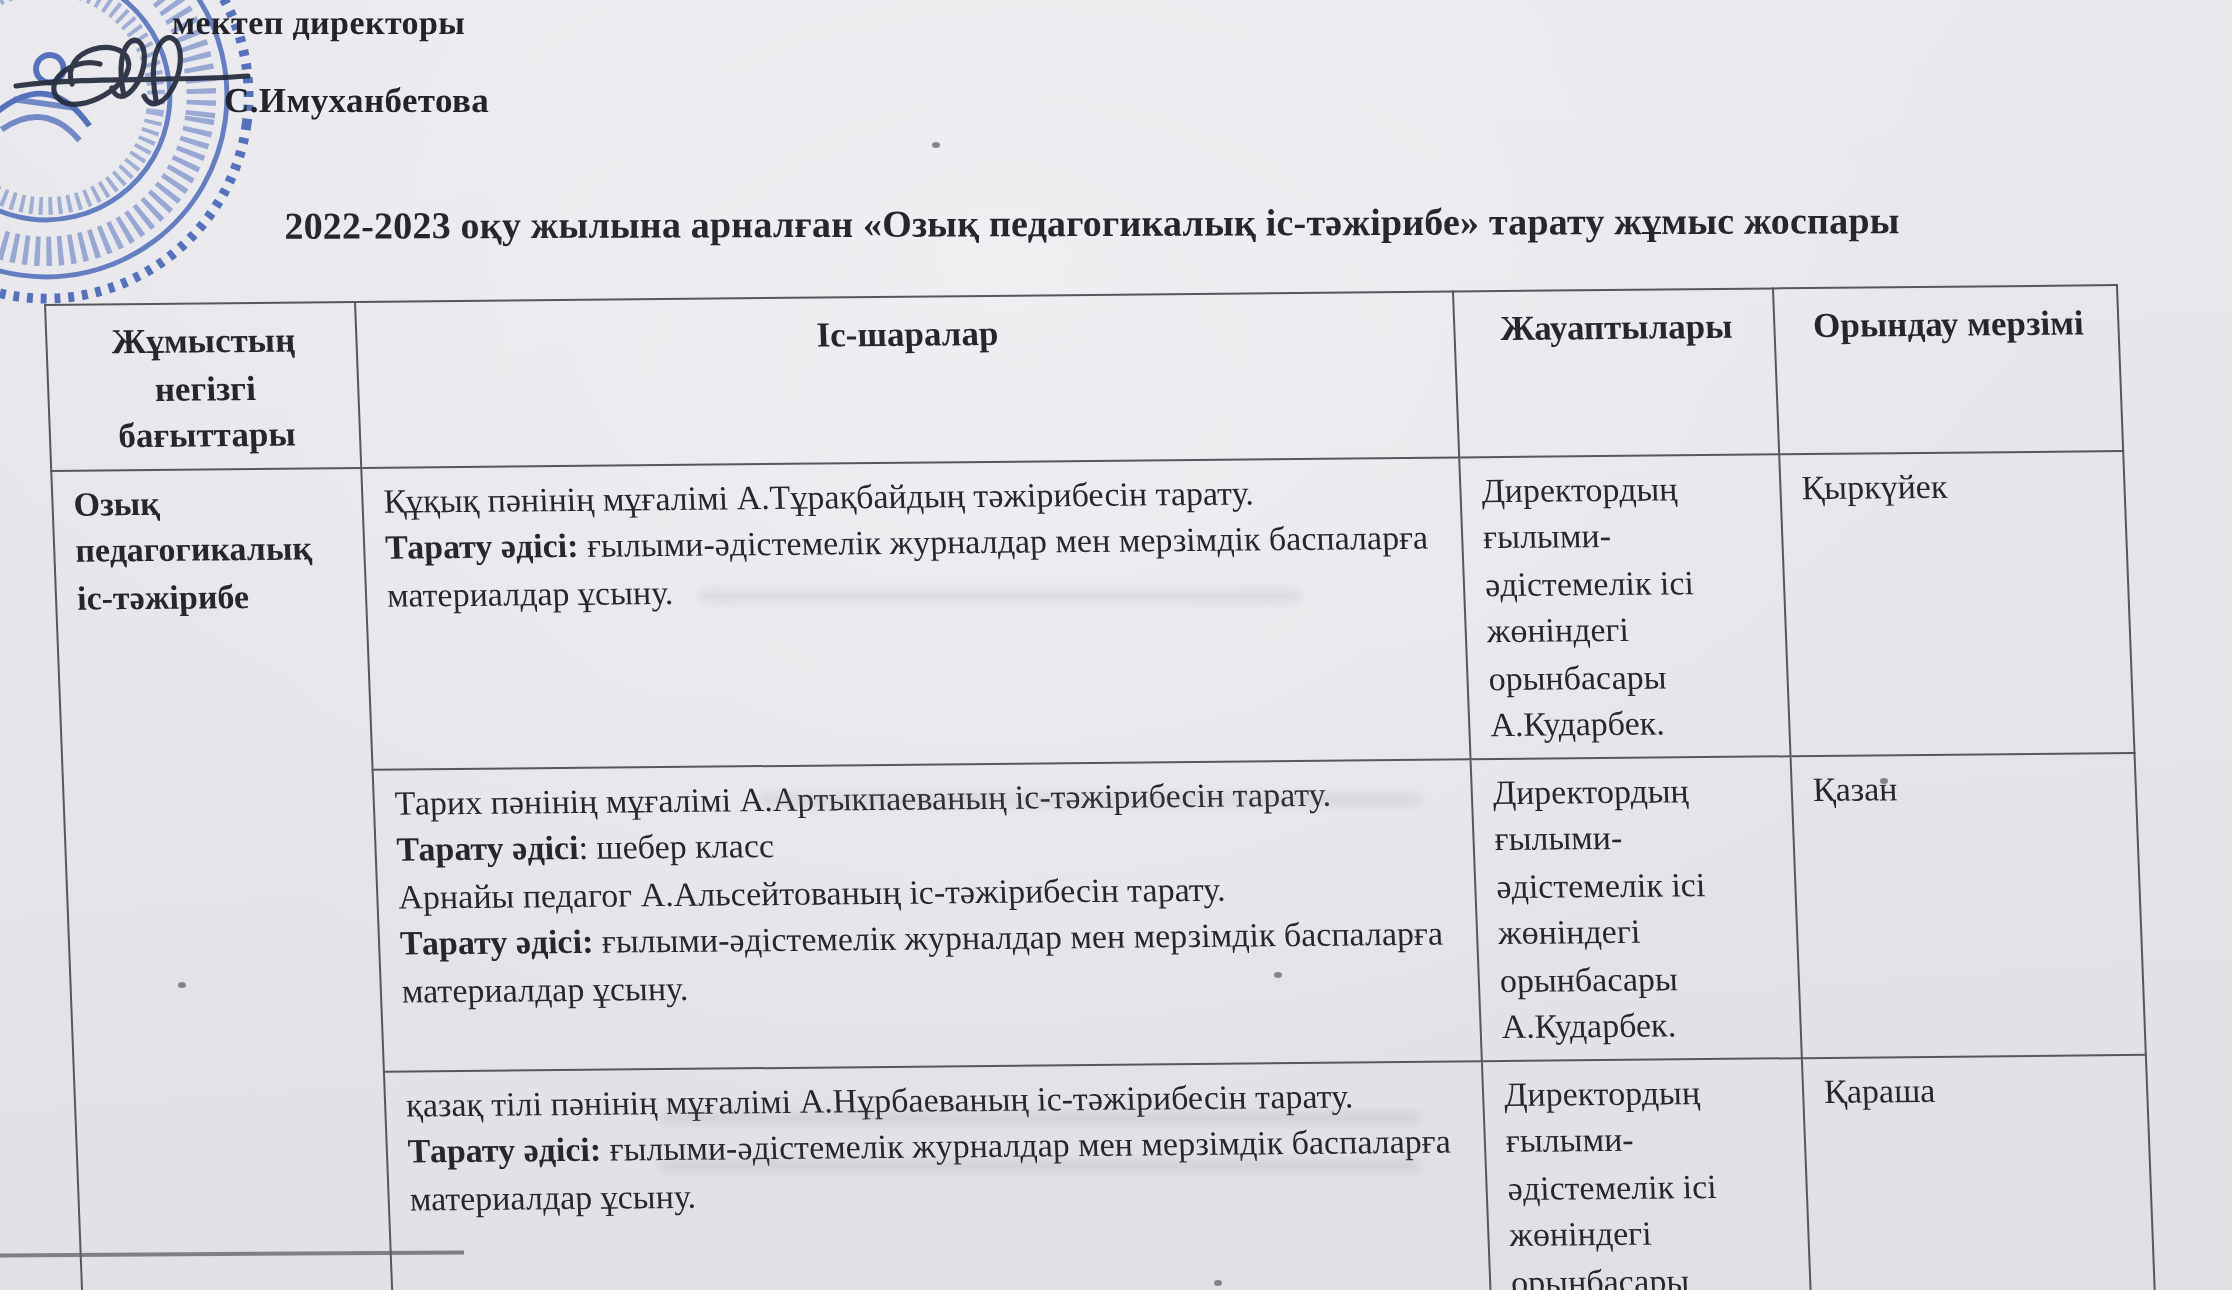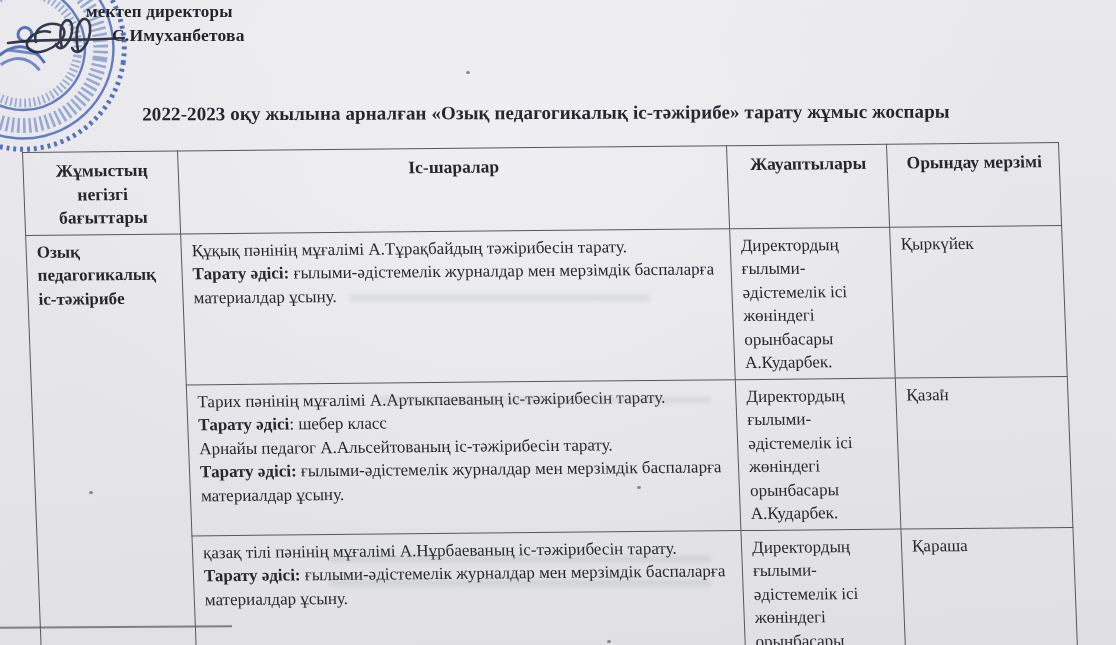--- a/index.html
+++ b/index.html
@@ -12,21 +12,21 @@
     position:absolute;inset:0;
     background:
       radial-gradient(ellipse at 45% 20%, #efeff2 0%, rgba(239,239,242,0) 60%),
       linear-gradient(176deg,#eaeaee 0%, #e5e5e9 55%, #dfdfe4 100%);
   }
   .doc-header-role{
     position:absolute;left:86px;top:2px;
     font-size:17px;font-weight:bold;color:#23232b;letter-spacing:.2px;
   }
   .doc-header-name{
-    position:absolute;left:112px;top:25px;
+    position:absolute;left:112px;top:40px;
     font-size:17.5px;font-weight:bold;color:#23232b;letter-spacing:.2px;
   }
   .doc-title{
     position:absolute;top:102px;left:0;width:100%;
     text-align:center;font-size:19px;font-weight:bold;color:#26262e;
     transform:translateX(-12px) rotate(-0.2deg);
     letter-spacing:.1px;
   }
   .stamp{position:absolute;left:-95px;top:-70px;opacity:.85;}
   .signature{position:absolute;left:6px;top:12px;opacity:.92;}

